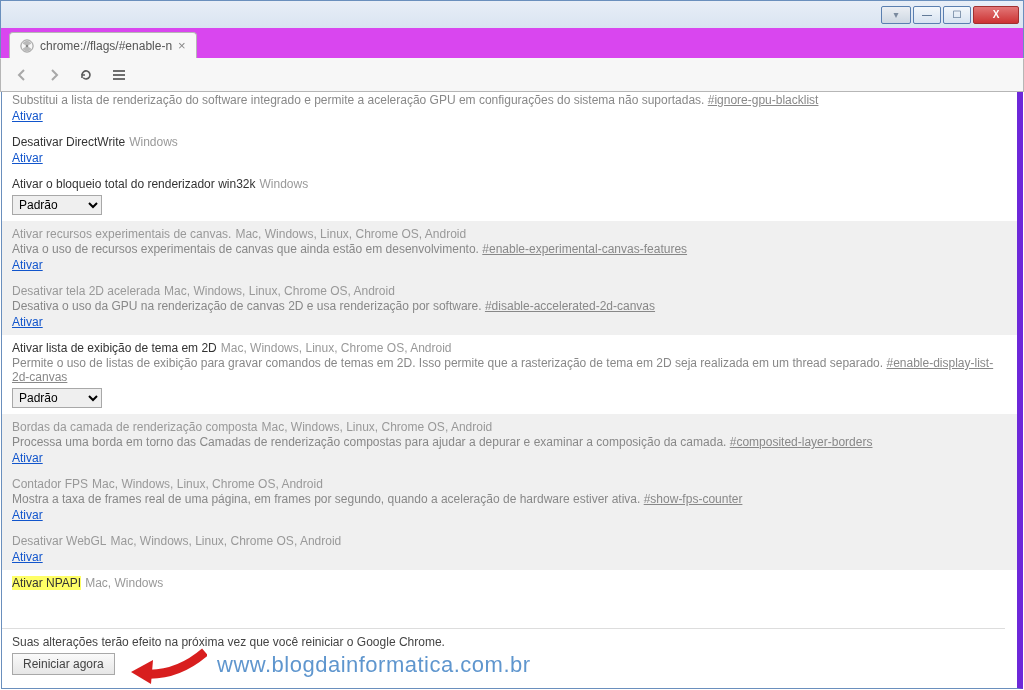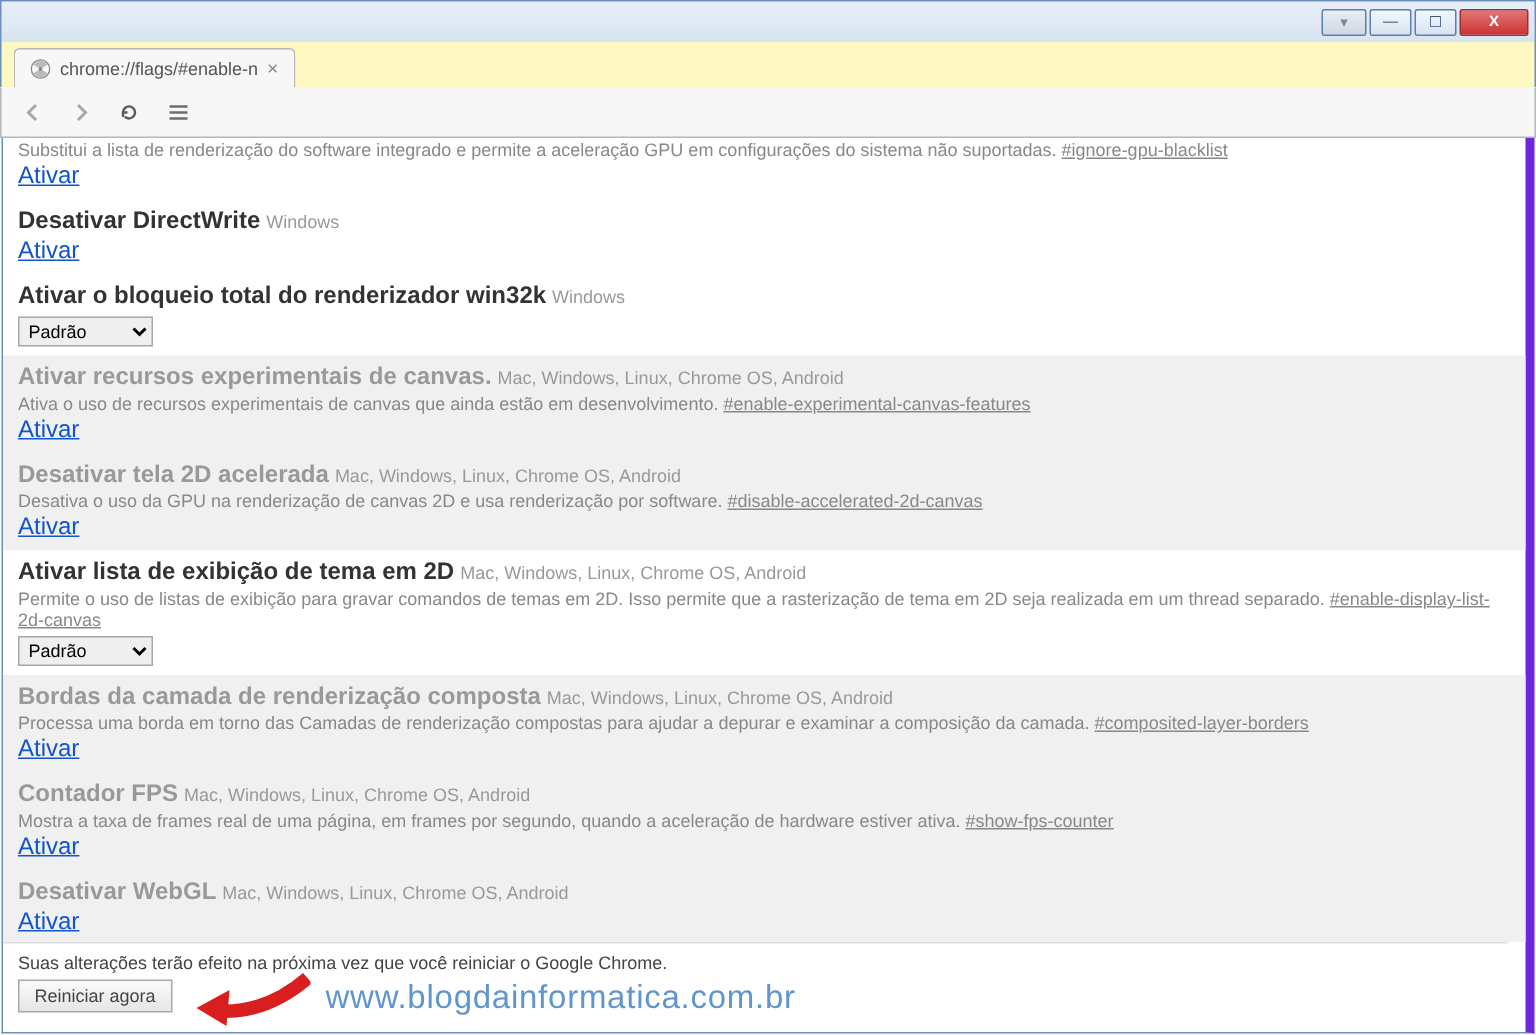--- a/index.html
+++ b/index.html
@@ -5,21 +5,21 @@
 * { margin: 0; padding: 0; box-sizing: border-box; }
 body { font-family: "Segoe UI", Tahoma, sans-serif; font-size: 12px; background: #fff; width: 1024px; height: 690px; overflow: hidden; position: relative; }
 
 
 .win-titlebar { height: 28px; background: linear-gradient(#e8eef7, #d9e4f1); border: 1px solid #6a8fbd; border-bottom: none; display: flex; align-items: center; justify-content: flex-end; padding-right: 4px; gap: 2px; }
 .win-btn { width: 28px; height: 18px; border: 1px solid #5a7fb0; background: linear-gradient(#f3f7fb,#d7e3f1); display: flex; align-items: center; justify-content: center; font-size: 10px; border-radius: 2px; cursor: default; color:#3a567a; }
 .win-btn.hidden { width: 30px; background: linear-gradient(#ebeef3,#cdd7e2); color:#7a8a9e; }
 .win-btn.close { background: linear-gradient(#e27777,#c33); color: #fff; border-color: #a03030; width: 46px; font-weight: bold; }
 
 
-.tabstrip { height: 30px; background: #fef9c3; border-left: 1px solid #6a8fbd; border-right: 1px solid #6a8fbd; display: flex; align-items: flex-end; padding-left: 8px; }
+.tabstrip { height: 30px; background: #d946ef; border-left: 1px solid #6a8fbd; border-right: 1px solid #6a8fbd; display: flex; align-items: flex-end; padding-left: 8px; }
 .tab { background: #f7f7f7; border: 1px solid #b6b6b6; border-bottom: none; border-radius: 4px 4px 0 0; height: 26px; display: flex; align-items: center; padding: 0 10px; gap: 6px; max-width: 190px; font-size: 12px; color: #555; }
 .tab-favicon { width: 14px; height: 14px; display: inline-flex; align-items: center; justify-content: center; }
 .tab-title { white-space: nowrap; overflow: hidden; text-overflow: ellipsis; flex: 1; }
 .tab-close { font-size: 13px; color: #888; line-height: 1; }
 
 
 .toolbar { height: 34px; background: #f7f7f7; border: 1px solid #b6b6b6; border-top: 1px solid #f7f7f7; display: flex; align-items: center; padding: 0 8px; gap: 6px; }
 .nav-btn { width: 26px; height: 26px; display: flex; align-items: center; justify-content: center; color: #a8a8a8; border-radius: 2px; }
 .nav-btn.enabled { color: #5a5a5a; }
 .omnibox { flex: 1; height: 26px; border: 1px solid #c7c7c7; background: #fff; border-radius: 2px; display: flex; align-items: center; padding: 0 6px; gap: 6px; color: #787878; }
@@ -34,26 +34,26 @@
 
 
 .content-wrap { position: absolute; left: 1px; right: 1px; top: 92px; bottom: 1px; border-left: 1px solid #6a8fbd; border-right: 6px solid #6d28d9; border-bottom: 1px solid #6a8fbd; background: #fff; }
 .flags-scroll { position: absolute; left:0; right:0; top:0; bottom: 60px; overflow-y: scroll; }
 .flags-scroll::-webkit-scrollbar { width: 16px; }
 .flags-scroll::-webkit-scrollbar-track { background: #f1f1f1; }
 .flags-scroll::-webkit-scrollbar-thumb { background: #c2c8cf; border: 1px solid #a7adb4; }
 
 .flag { padding: 6px 10px 6px 10px; border-bottom: none; }
 .flag.unavail { background: #f0f0f0; }
-.flag-title { font-weight: bold; color: #333; font-size: 16px; display: inline; }
+.flag-title { font-weight: normal; color: #333; font-size: 12px; display: inline; }
 .flag-title.dim { color: #999; }
 .flag-platforms { color: #999; font-size: 12px; margin-left: 4px; }
 .flag-desc { color: #888; margin-top: 1px; font-size: 12px; }
 .hashlink { color: #888; text-decoration: underline; }
-.action-link { color: #1155cc; text-decoration: underline; font-size: 16px; display: inline-block; margin-top: 2px; cursor: pointer; }
+.action-link { color: #1155cc; text-decoration: underline; font-size: 12px; display: inline-block; margin-top: 2px; cursor: pointer; }
 .flag select { margin-top: 4px; font-size: 12px; padding: 1px 2px; width: 90px; background:#efefef; border:1px solid #a8a8a8; }
 .highlight { background: #ffff66; }
 
 
 .relaunch-bar { position: absolute; left:0; right:12px; bottom:0; height: 60px; background: #fff; border-top: 1px solid #ddd; padding: 6px 10px; }
 .relaunch-msg { font-size: 12px; color: #444; margin-bottom: 4px; }
 .relaunch-btn { font-size: 12px; padding: 3px 10px; border: 1px solid #a8a8a8; background: linear-gradient(#fafafa,#e6e6e6); cursor: pointer; color: #444; }
 
 
 .watermark { position: absolute; left: 215px; bottom: 10px; font-size: 22px; color: #5f96ce; font-family: Arial, sans-serif; letter-spacing: .5px; }

